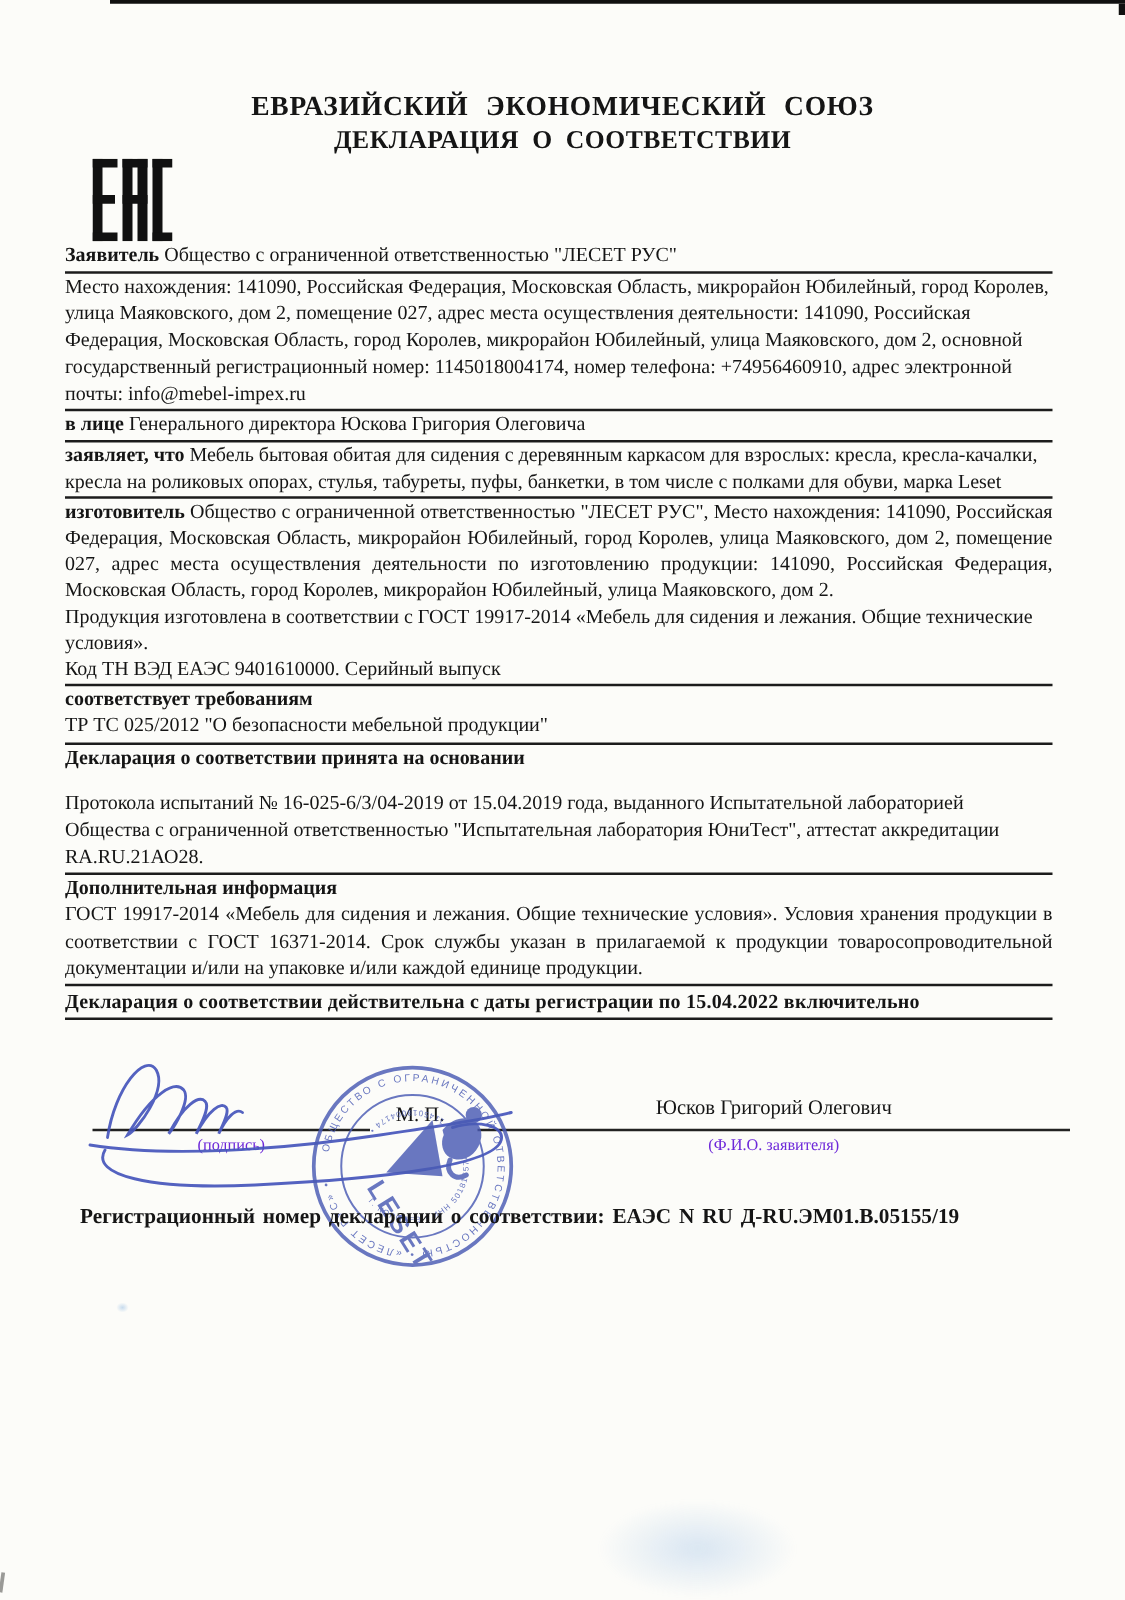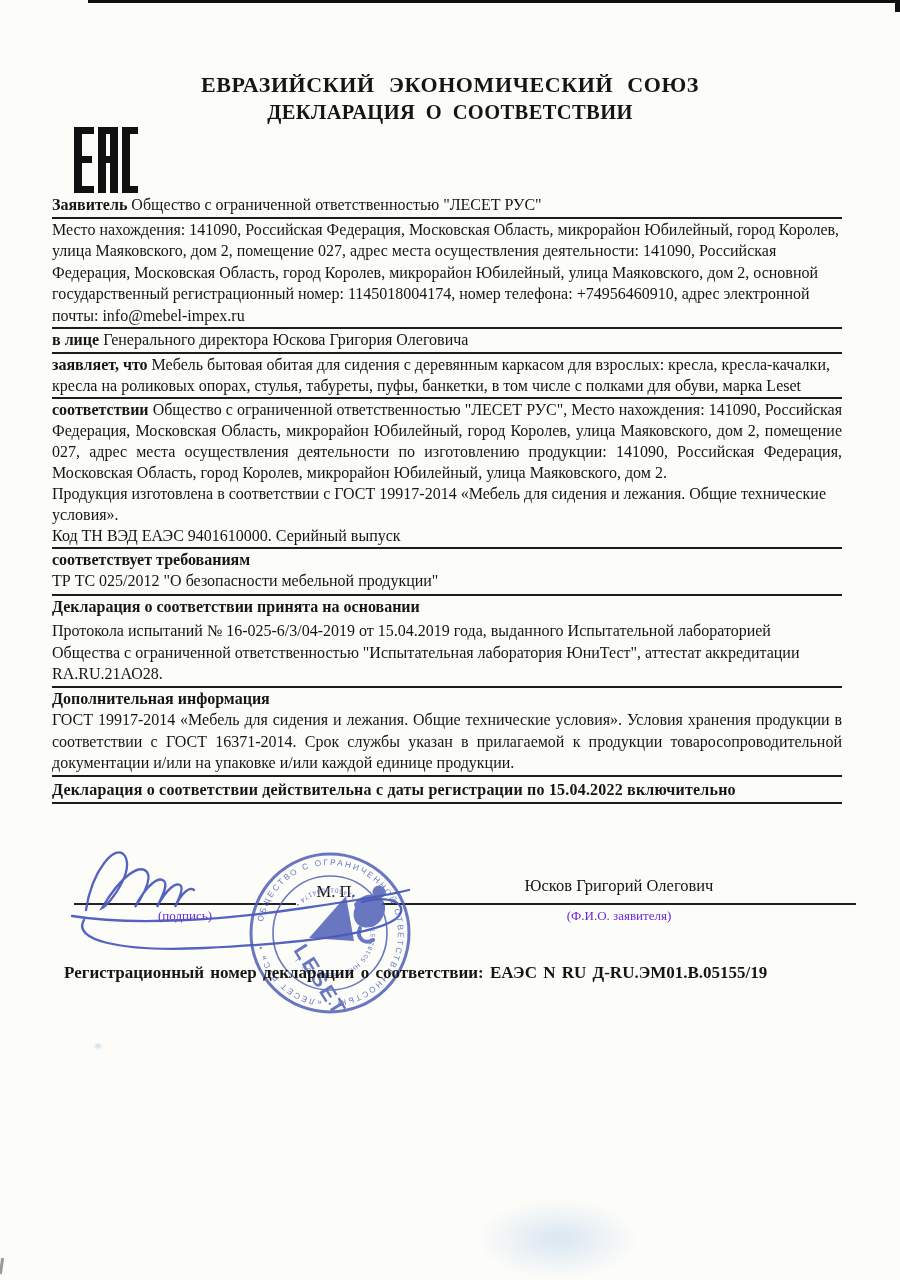--- a/index.html
+++ b/index.html
@@ -25,21 +25,21 @@
 
   .eac-logo { position:absolute; top:127px; left:74px; width:64px; height:66px; }
 
   
   .doc { position:absolute; top:194px; left:52px; width:790px; font-size:16px; line-height:21.5px; }
   .sec { border-bottom:2px solid #1c1c1c; padding-bottom:1px; }
   .lbl { font-weight:bold; }
   .tight  { line-height:21px; }
   .just   { text-align:justify; }
   .basis  { line-height:21.5px; }
-  .basis .head { display:block; margin-bottom:3px; }
+  .basis .head { display:block; margin-bottom:15px; }
   .add .head   { display:block; }
   .complies { padding-bottom:3px; }
   .validity { font-weight:bold; margin-top:2px; padding-bottom:2px; letter-spacing:.2px; }
 
   
   .sig-line-left  { position:absolute; left:74px;  top:903px; width:222px; border-bottom:2px solid #222; }
   .sig-line-right { position:absolute; left:382px; top:903px; width:474px; border-bottom:2px solid #222; }
   .cap { position:absolute; font-size:13px; color:#6d28d9; text-align:center; }
   .cap-sig  { left:74px;  top:908px; width:222px; }
   .cap-name { left:382px; top:908px; width:474px; }
@@ -101,21 +101,21 @@
       <span>Генерального директора Юскова Григория Олеговича</span>
     </div>
 
     <div class="sec tight">
       <span class="lbl">заявляет, что</span>
       <span>Мебель бытовая обитая для сидения с деревянным каркасом для взрослых: кресла, кресла-качалки, кресла на роликовых опорах, стулья, табуреты, пуфы, банкетки, в том числе с полками для обуви, марка Leset</span>
     </div>
 
     <div class="sec tight">
       <div class="just">
-        <span class="lbl">соответствии</span>
+        <span class="lbl">изготовитель</span>
         <span>Общество с ограниченной ответственностью "ЛЕСЕТ РУС", Место нахождения: 141090, Российская Федерация, Московская Область, микрорайон Юбилейный, город Королев, улица Маяковского, дом 2, помещение 027, адрес места осуществления деятельности по изготовлению продукции: 141090, Российская Федерация, Московская Область, город Королев, микрорайон Юбилейный, улица Маяковского, дом 2.</span>
       </div>
       <div>Продукция изготовлена в соответствии с ГОСТ 19917-2014 «Мебель для сидения и лежания. Общие технические условия».</div>
       <div>Код ТН ВЭД ЕАЭС 9401610000. Серийный выпуск</div>
     </div>
 
     <div class="sec tight complies">
       <div class="lbl">соответствует требованиям</div>
       <div>ТР ТС 025/2012 "О безопасности мебельной продукции"</div>
     </div>

